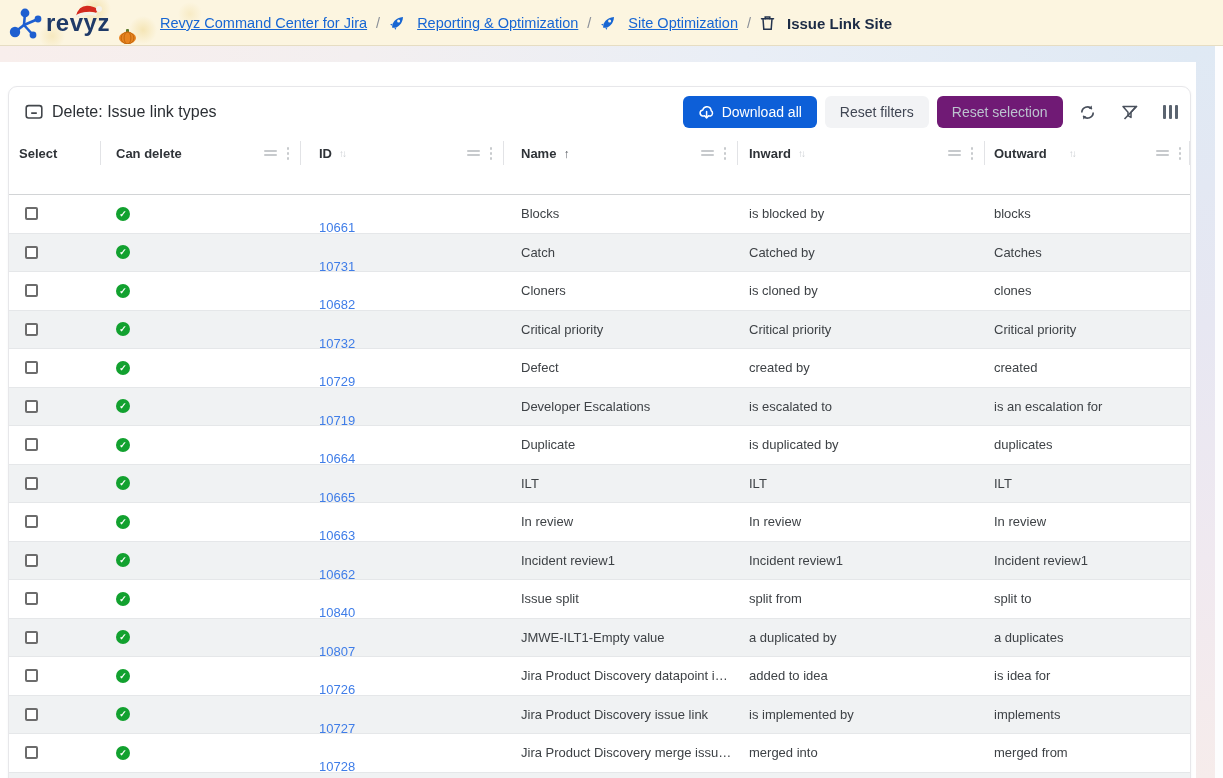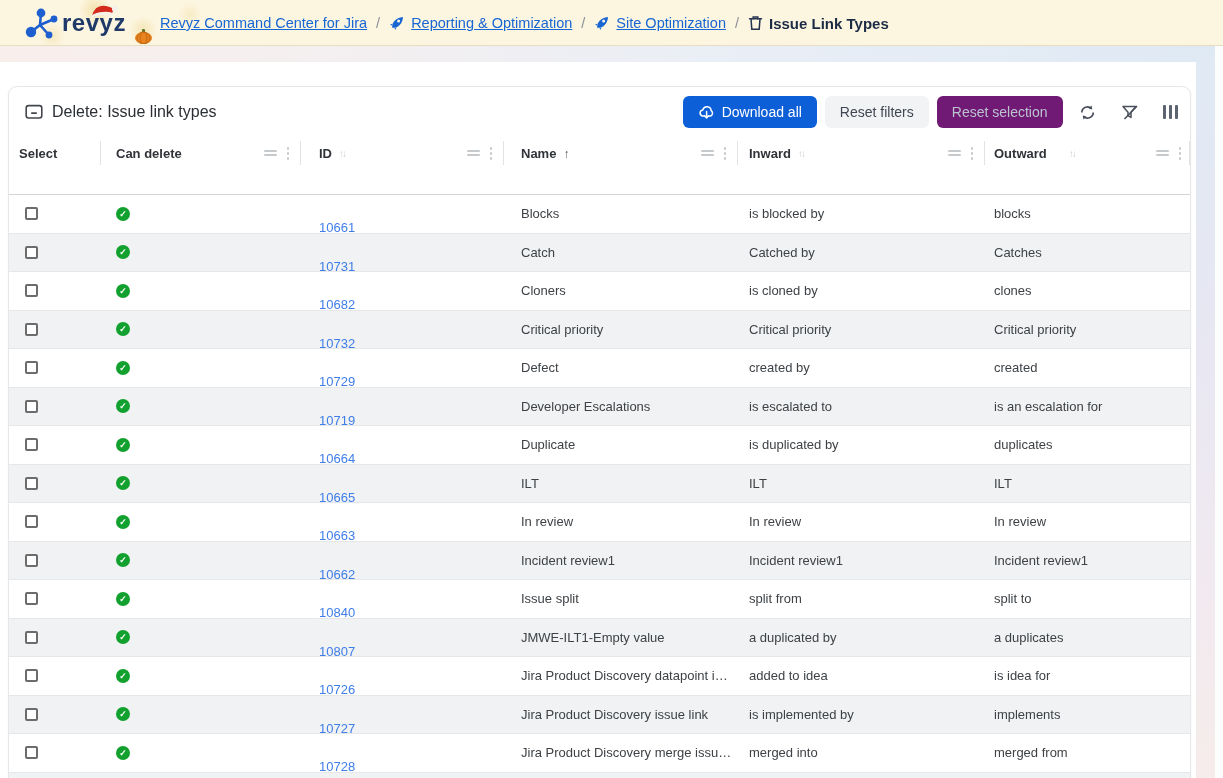--- a/index.html
+++ b/index.html
@@ -9,32 +9,32 @@
 
   
   #topbar { position:absolute; left:0; top:0; width:1223px; height:46px;
     background:
       radial-gradient(circle at 95px 10px,  rgba(230,196,92,.38) 0, rgba(230,196,92,0) 16px),
       radial-gradient(circle at 143px 30px, rgba(230,196,92,.32) 0, rgba(230,196,92,0) 14px),
       radial-gradient(circle at 52px 36px,  rgba(230,196,92,.25) 0, rgba(230,196,92,0) 13px),
       radial-gradient(circle at 190px 14px, rgba(230,196,92,.20) 0, rgba(230,196,92,0) 12px),
       #fcf5e0;
     border-bottom:1px solid #e6ddc3; }
-  #logo { position:absolute; left:22px; top:3px; width:150px; height:40px; }
+  #logo { position:absolute; left:6px; top:3px; width:150px; height:40px; }
   #logo svg.molecule { position:absolute; left:0; top:1px; }
   #logo .logo-text { position:absolute; left:40px; top:6px; font-size:24px; font-weight:bold;
     color:#1f3a68; letter-spacing:.5px; }
   #santa-hat { position:absolute; left:66px; top:-2px; }
   #pumpkin { position:absolute; left:112px; top:26px; }
 
   #breadcrumb { position:absolute; left:160px; top:0; height:46px; display:flex;
     align-items:center; gap:9px; font-size:14.5px; white-space:nowrap; }
   #breadcrumb .bc-link { color:#1766d3; text-decoration:underline; cursor:pointer; }
   #breadcrumb .bc-sep { color:#8a8f98; }
-  #breadcrumb .bc-item { display:flex; gap:6px; }
+  #breadcrumb .bc-item { display:flex; gap:12px; }
   #breadcrumb .bc-current { color:#1c2b45; font-weight:bold; font-size:15px; }
 
   
   #strip-h { position:absolute; left:0; top:46px; width:1196px; height:16px;
     background:linear-gradient(90deg,#f8eeec 0%,#f3eff0 30%,#e9eef6 62%,#dfe9f4 100%); }
   #strip-v { position:absolute; left:1196px; top:46px; width:19px; height:732px;
     background:linear-gradient(180deg,#dfe9f4 0%,#e7e7f2 38%,#f0e9f0 70%,#f6eceb 100%); }
   #strip-corner { position:absolute; left:1215px; top:46px; width:8px; height:732px; background:#fdfdfe; }
 
   
@@ -152,21 +152,21 @@
       </span>
       <span class="bc-sep">/</span>
       <span class="bc-item">
         <svg width="15" height="16" viewBox="0 0 15 16">
           <g stroke="#24344e" stroke-width="1.5" fill="none" stroke-linecap="round">
             <path d="M1.5 3.8 H13.5"></path>
             <path d="M5.2 3.8 V2 H9.8 V3.8"></path>
             <path d="M3 3.8 L3.8 14.2 H11.2 L12 3.8"></path>
           </g>
         </svg>
-        <span class="bc-current">Issue Link Types</span>
+        <span class="bc-current">Issue Link Site</span>
       </span>
     </nav>
   </div>
 
   <div id="strip-h"></div>
   <div id="strip-v"></div>
   <div id="strip-corner"></div>
 
   <div id="card">
 

